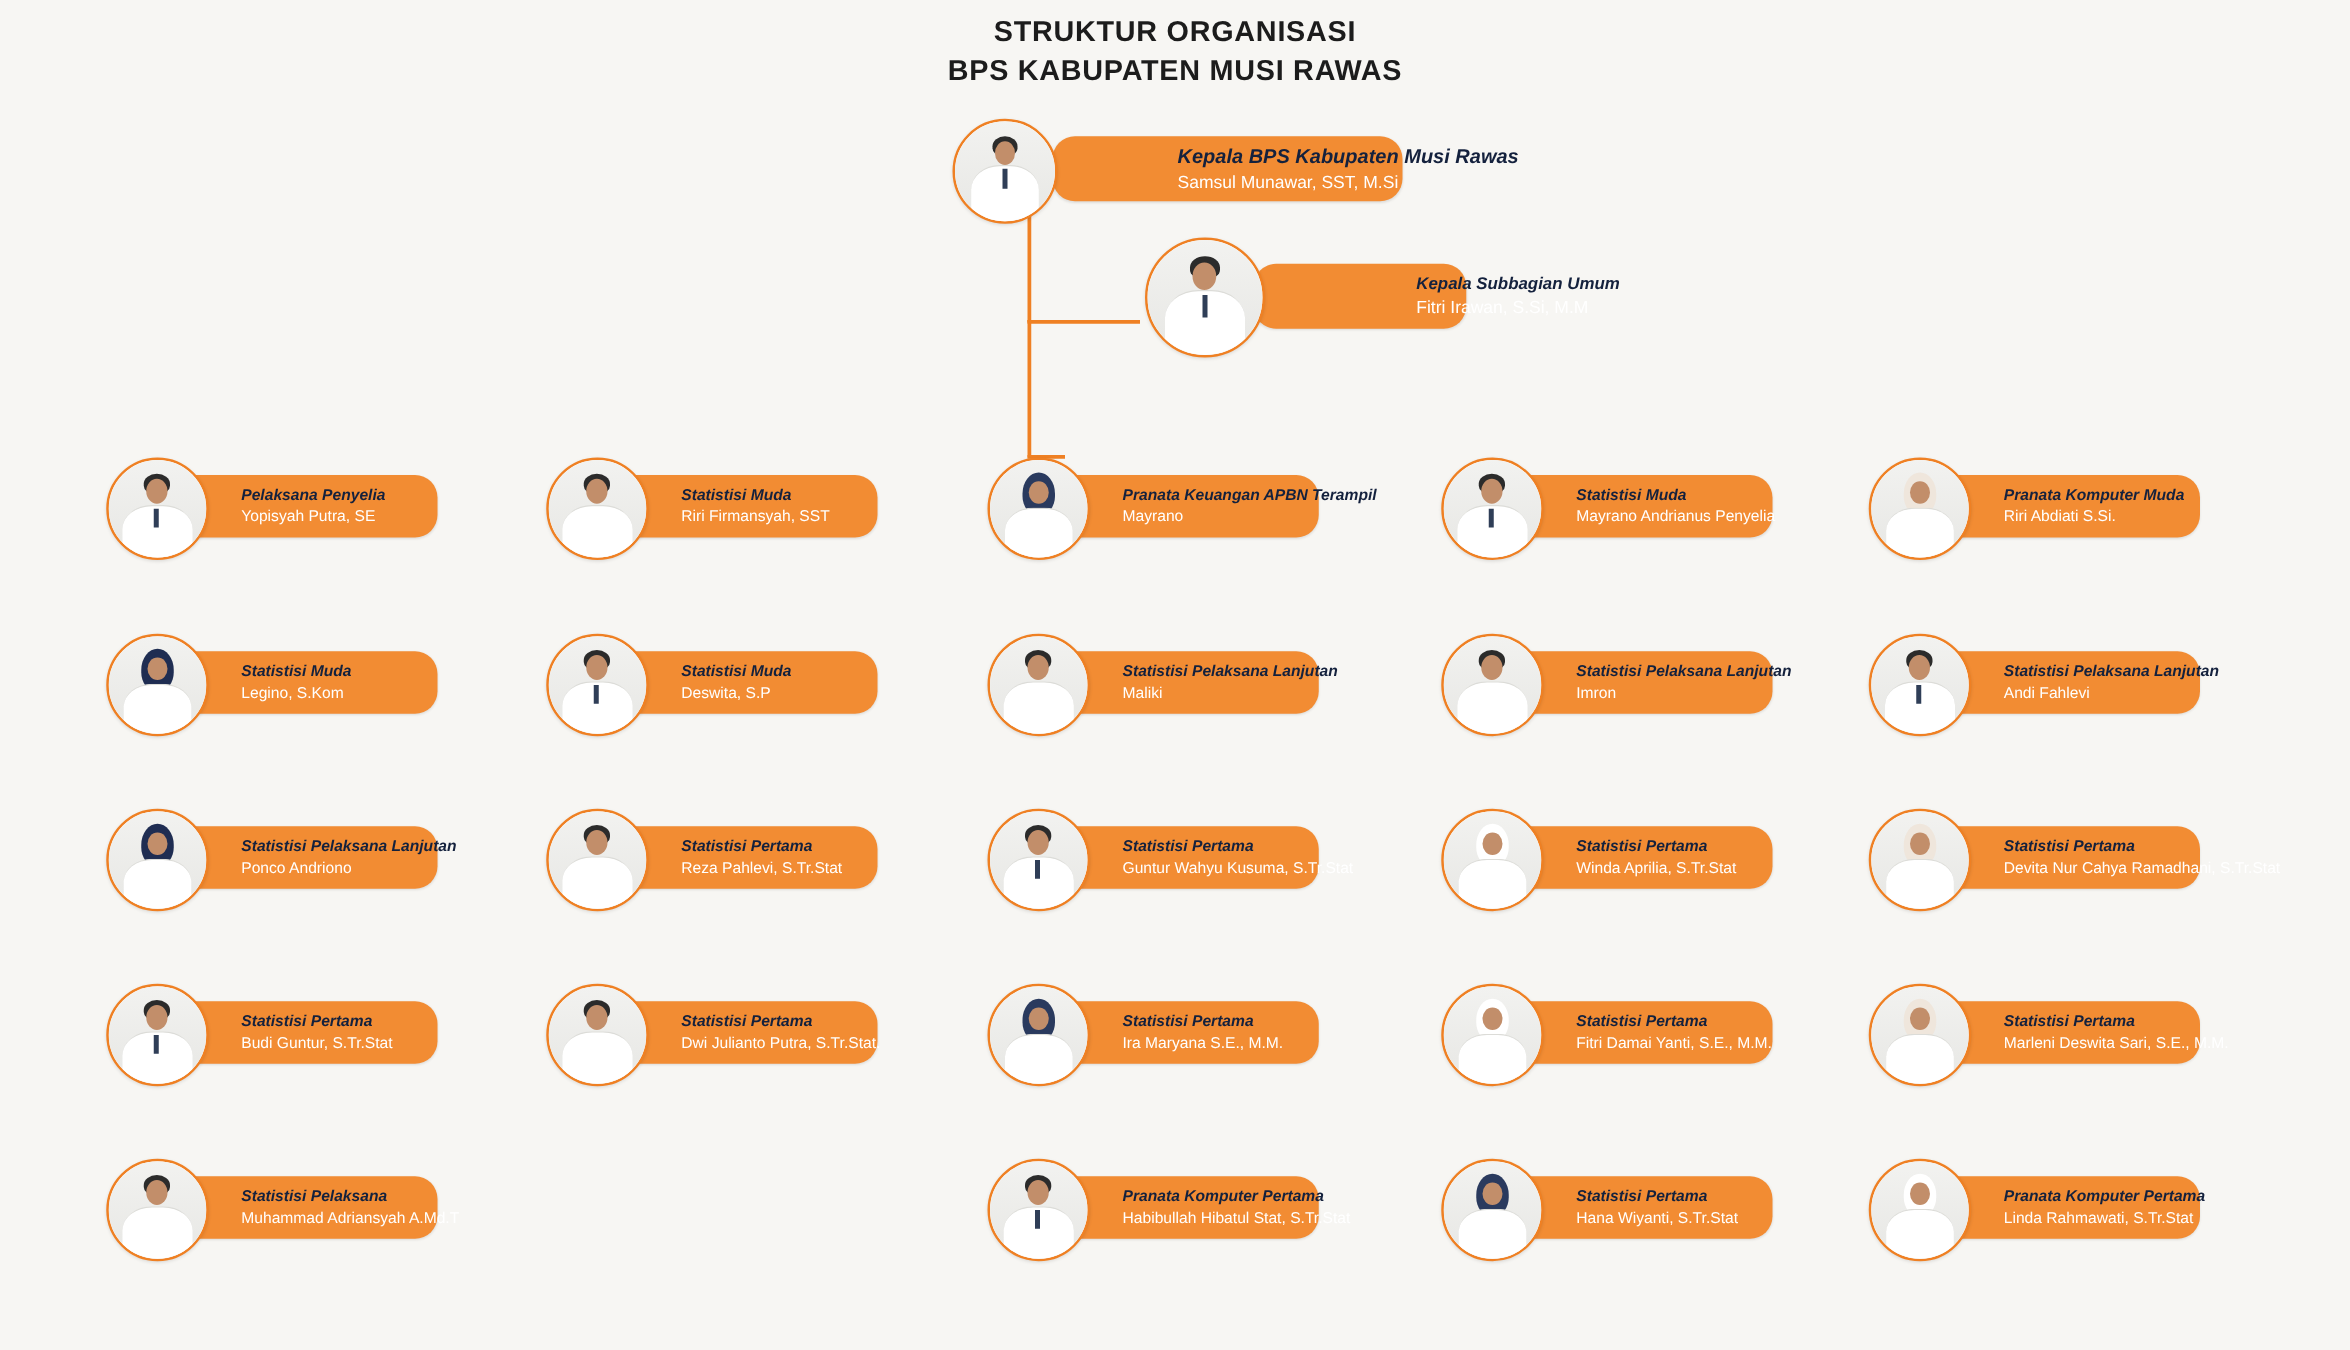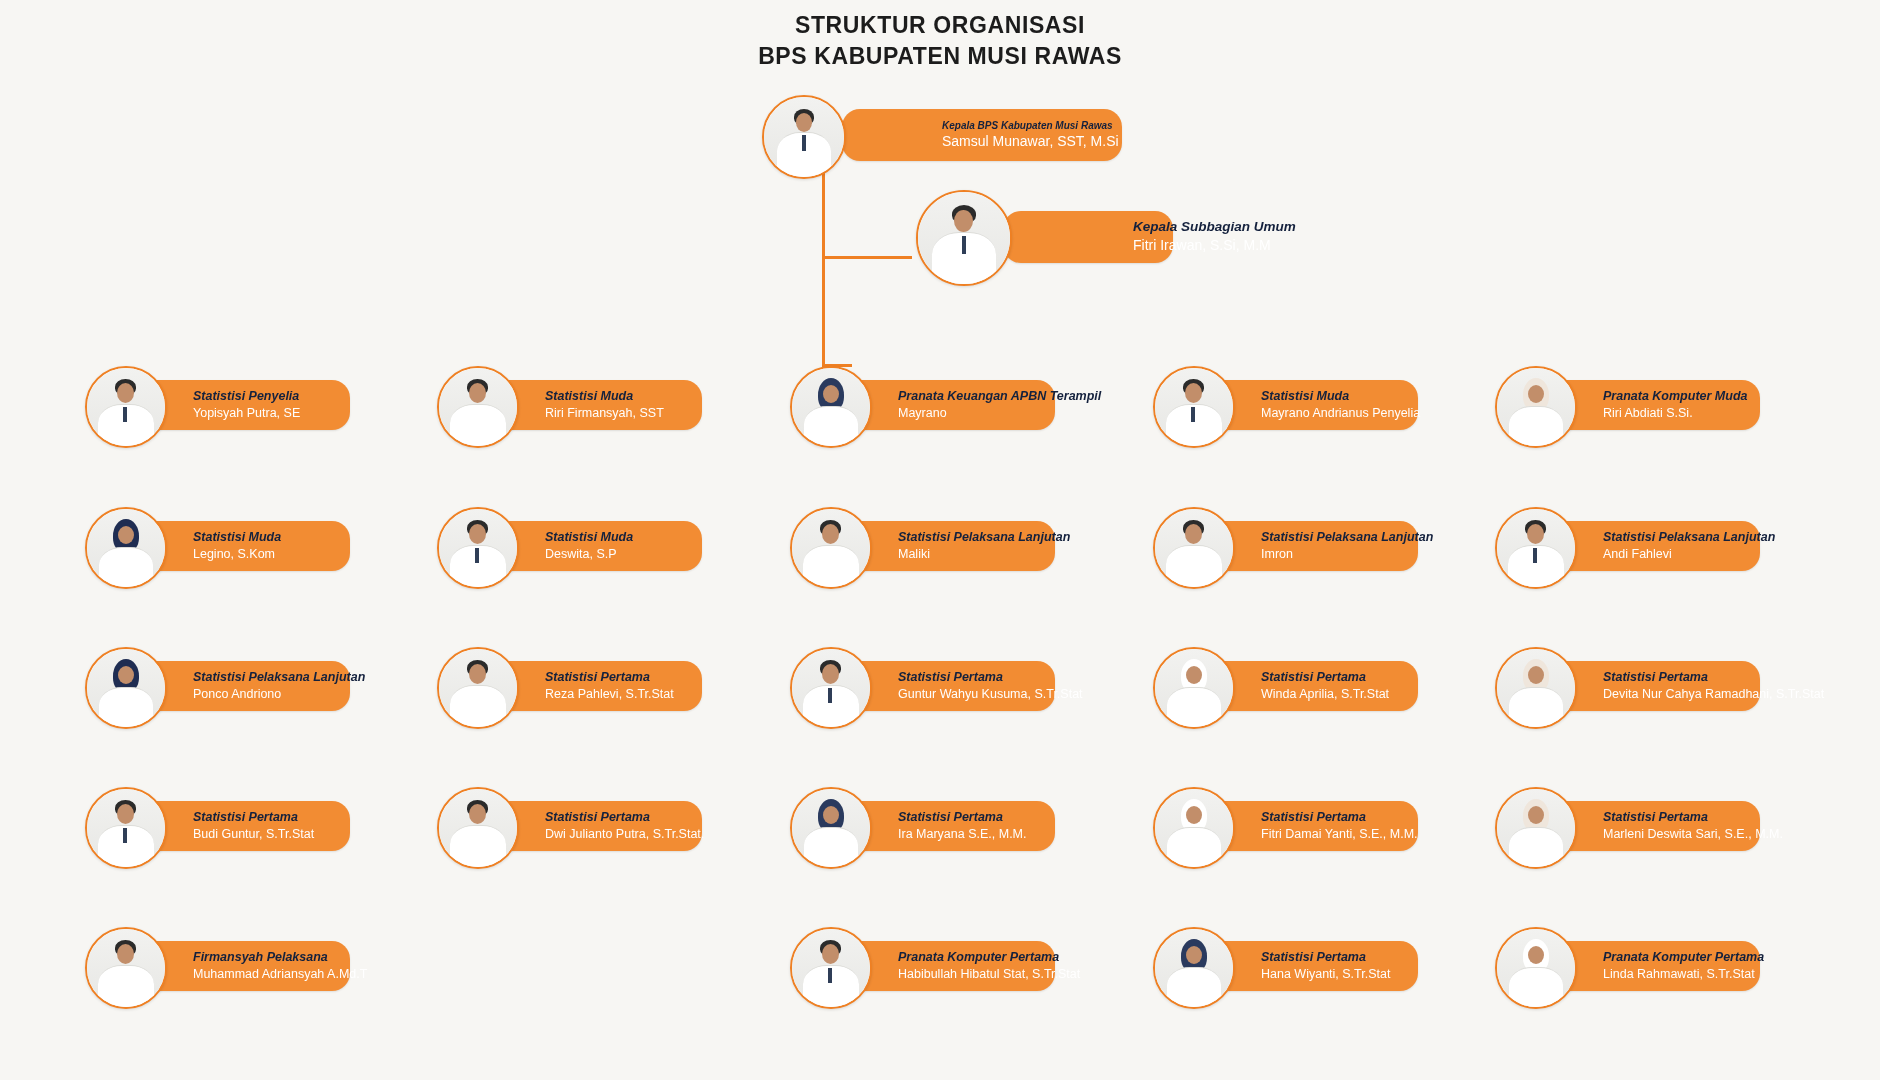--- a/index.html
+++ b/index.html
@@ -111,21 +111,21 @@
     background: #ffffff;
     border-top: 1px solid #dcdcd8;
   }
   .photo .tie {
     position: absolute;
     background: #2f3e57;
   }
 
   
   .node-head .bar { }
-  .node-head .bar .role { font-size: 10px; }
+  .node-head .bar .role { font-size: 16px; }
   .node-head .bar .name { font-size: 14px; }
   .node-sub .bar .role { font-size: 13.5px; }
   .node-sub .bar .name { font-size: 14px; }
 </style>
 </head>
 <body>
 
 <div id="stage">
 
   <div class="title-block">
@@ -169,21 +169,21 @@
         <div class="head" style="left:36px; top:18px; width:19px; height:22px;"></div>
         <div class="body" style="left:14px; top:40px; width:64px; height:52px;"></div>
         <div class="tie" style="left:44px; top:44px; width:4px; height:18px;"></div>
       </div>
     </div>
   </div>
 
   <div id="staff-layer">
       <div class="node" style="left: 85px; top: 366px; width: 265px; height: 78px;">
         <div class="bar" style="left:50px; top:14px; width:215px; height:50px; padding-left:58px; box-sizing:border-box;">
-          <div class="role">Statistisi Penyelia</div>
+          <div class="role">Pelaksana Penyelia</div>
           <div class="name">Yopisyah Putra, SE</div>
         </div>
         <div class="avatar" style="left:0px; top:0px; width:78px; height:78px;">
           <div class="photo">
             <div class="bg"></div>
             <div class="hair" style="left:28px; top:11px; width:21px; height:16px;"></div>
             <div class="head" style="left:30px; top:15px; width:17px; height:20px;"></div>
             <div class="body" style="left:11px; top:36px; width:56px; height:44px;"></div>
             <div class="tie" style="left:36px; top:39px; width:4px; height:15px;"></div>
           </div>
@@ -455,21 +455,21 @@
           <div class="photo">
             <div class="bg"></div>
             <div class="hijab" style="left:26px; top:10px; width:26px; height:34px; background:#efe6dc;"></div>
             <div class="head" style="left:31px; top:17px; width:16px; height:18px;"></div>
             <div class="body" style="left:12px; top:38px; width:54px; height:42px; background:#ffffff;"></div>
           </div>
         </div>
       </div>
       <div class="node" style="left: 85px; top: 927px; width: 265px; height: 78px;">
         <div class="bar" style="left:50px; top:14px; width:215px; height:50px; padding-left:58px; box-sizing:border-box;">
-          <div class="role">Firmansyah Pelaksana</div>
+          <div class="role">Statistisi Pelaksana</div>
           <div class="name">Muhammad Adriansyah A.Md.T</div>
         </div>
         <div class="avatar" style="left:0px; top:0px; width:78px; height:78px;">
           <div class="photo">
             <div class="bg"></div>
             <div class="hair" style="left:28px; top:11px; width:21px; height:16px;"></div>
             <div class="head" style="left:30px; top:15px; width:17px; height:20px;"></div>
             <div class="body" style="left:11px; top:36px; width:56px; height:44px;"></div>
           </div>
         </div>

